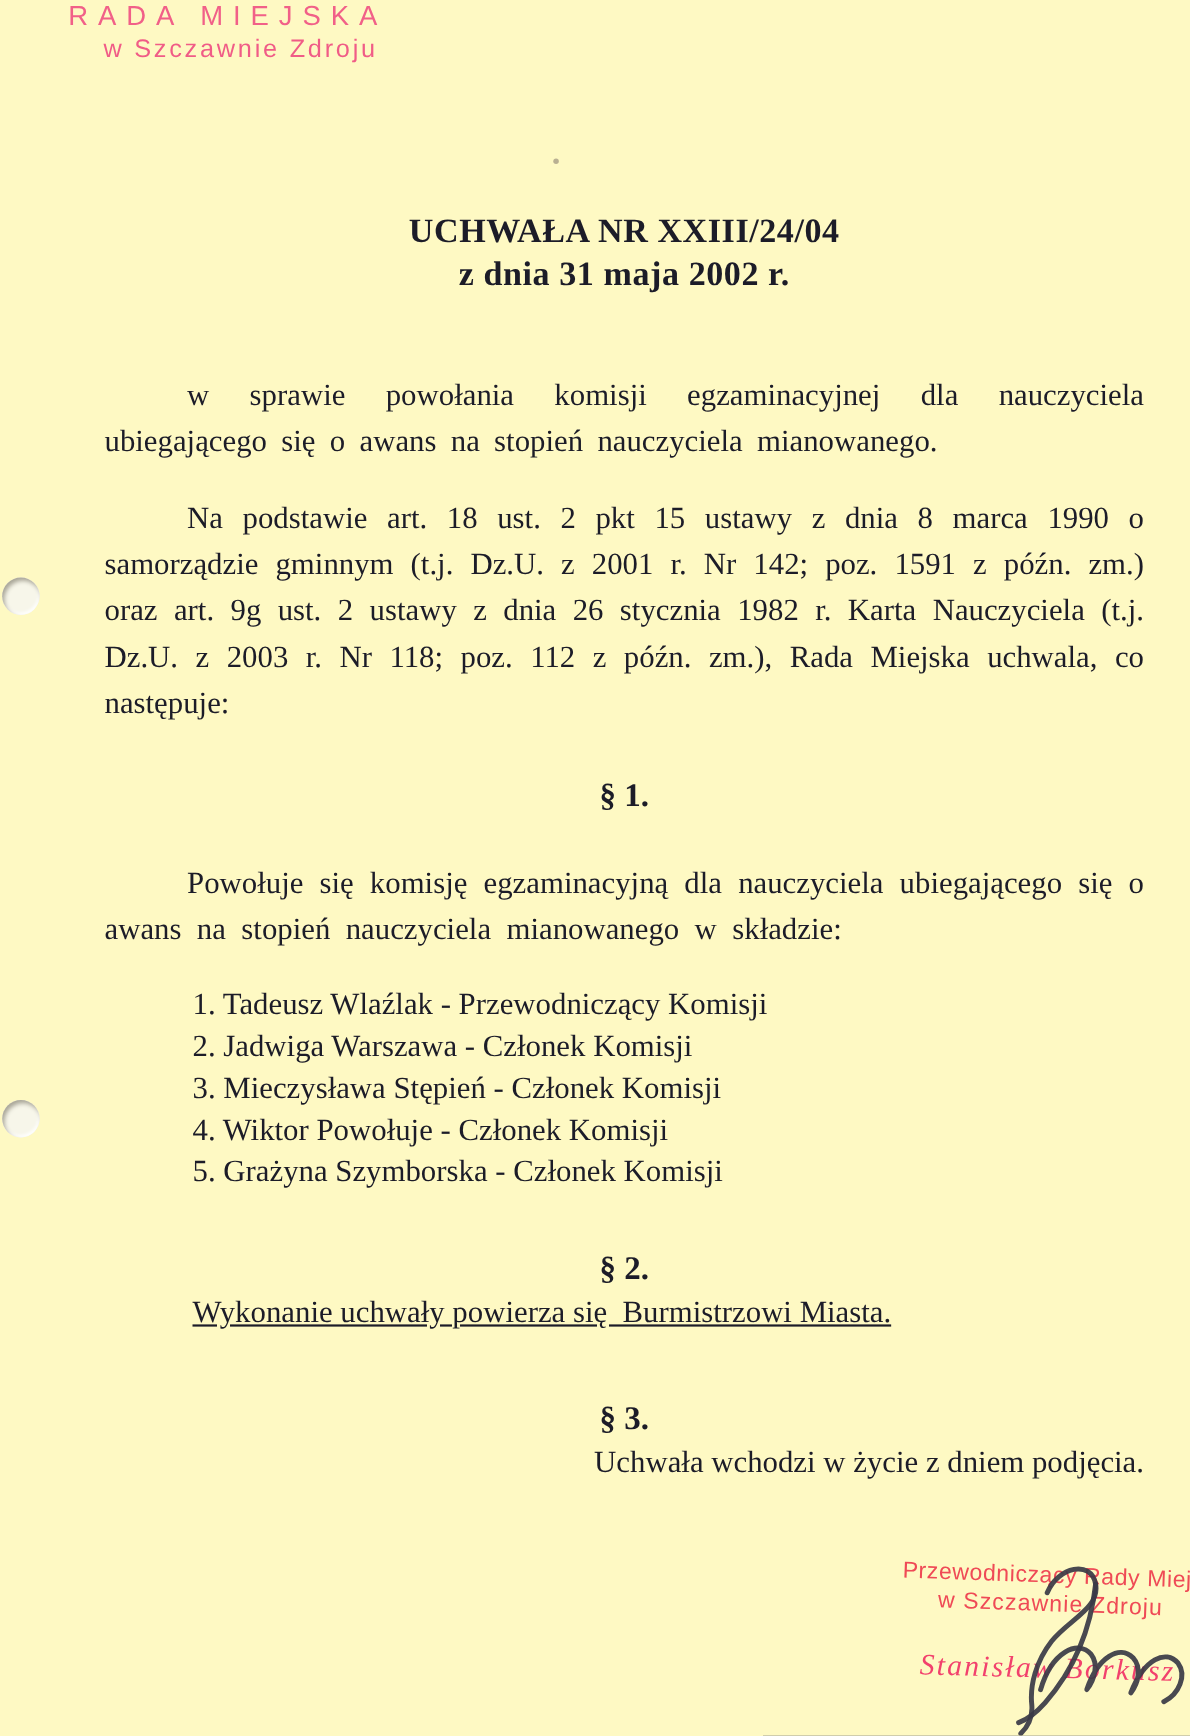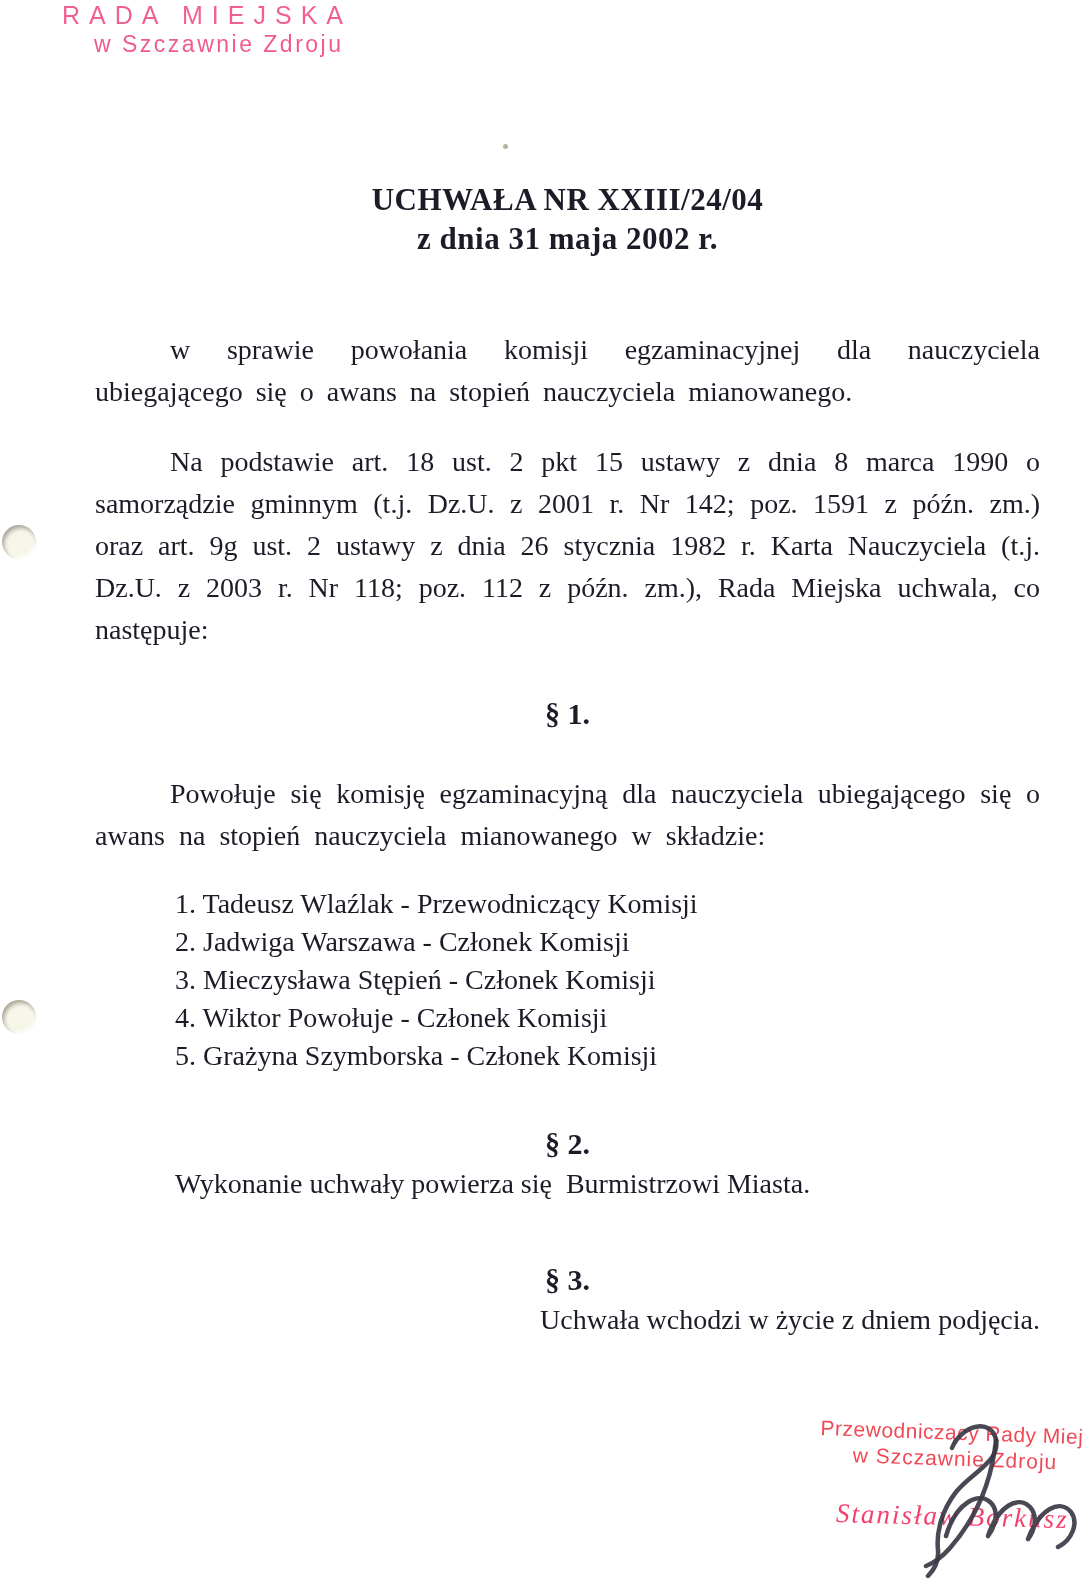--- a/index.html
+++ b/index.html
@@ -1,20 +1,20 @@
 <!DOCTYPE html>
 <html lang="pl" style="--stamp_pink: #f05484; --stamp_pink2: #f2416d; --stamp_red: #ef4a56; --ink: #1c1c28; --ink_signature: #3a3947; --paper: #f3f5f8;"><head>
 <meta charset="utf-8">
 <style>
   html,body{margin:0;padding:0;background:#888;}
   .page{
     position:relative;
     width:1082px;height:1578px;
     margin:0 auto;
-    background:#ffffff;
+    background:#fef9c3;
     overflow:hidden;
     font-family:"Liberation Serif", serif;
     color:var(--ink,#1c1c28);
   }
   
   .stamp-top{
     position:absolute;left:62px;top:2px;
     color:var(--stamp_pink,#f05484);
     font-family:"Liberation Sans", sans-serif;
     line-height:1.05;
@@ -35,21 +35,21 @@
     box-shadow:inset 2px 3px 4px #a9a698, inset -1px -2px 3px #ffffff;
   }
   .hole.h1{left:2px;top:525px;}
   .hole.h2{left:2px;top:1000px;}
   .speck{
     position:absolute;left:503px;top:144px;width:5px;height:5px;border-radius:50%;
     background:#a79e86;opacity:.8;
   }
   
   .doc{
-    position:absolute;left:95px;top:0;width:945px;
+    position:absolute;left:95px;top:10px;width:945px;
     font-size:28px;line-height:42px;
   }
   .title{
     margin-top:180px;
     text-align:center;font-weight:bold;font-size:31px;line-height:39px;
     letter-spacing:.5px;
   }
   .subject{
     margin-top:71px;
     text-align:justify;text-indent:75px;word-spacing:6px;
@@ -132,21 +132,21 @@
 
     <div class="members">
       <div class="row"><span>1.</span> <span>Tadeusz Wlaźlak - Przewodniczący Komisji</span></div>
       <div class="row"><span>2.</span> <span>Jadwiga Warszawa - Członek Komisji</span></div>
       <div class="row"><span>3.</span> <span>Mieczysława Stępień - Członek Komisji</span></div>
       <div class="row"><span>4.</span> <span>Wiktor Powołuje - Członek Komisji</span></div>
       <div class="row"><span>5.</span> <span>Grażyna Szymborska - Członek Komisji</span></div>
     </div>
 
     <div class="sec-head sec2-head">§ 2.</div>
-    <p class="sec2-body" style="margin:0;">Wykonanie uchwały powierza się  Burmistrzowi Miasta.</p>
+    <p class="sec2-body" style="margin:0;text-decoration:underline;">Wykonanie uchwały powierza się  Burmistrzowi Miasta.</p>
 
     <div class="sec-head sec3-head">§ 3.</div>
     <p class="sec3-body" style="margin:0;text-align:right;">Uchwała wchodzi w życie z dniem podjęcia.</p>
 
   </div>
 
   <div class="stamp-bottom">
     <div class="l1">Przewodniczący Rady Miejskiej</div>
     <div class="l2">w Szczawnie Zdroju</div>
   </div>

